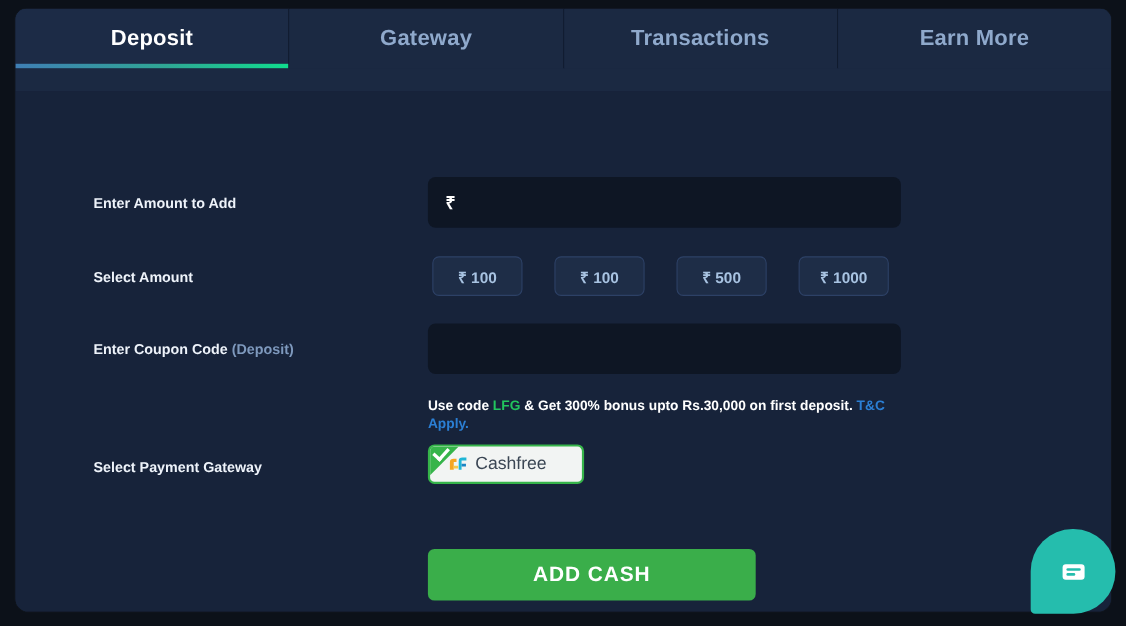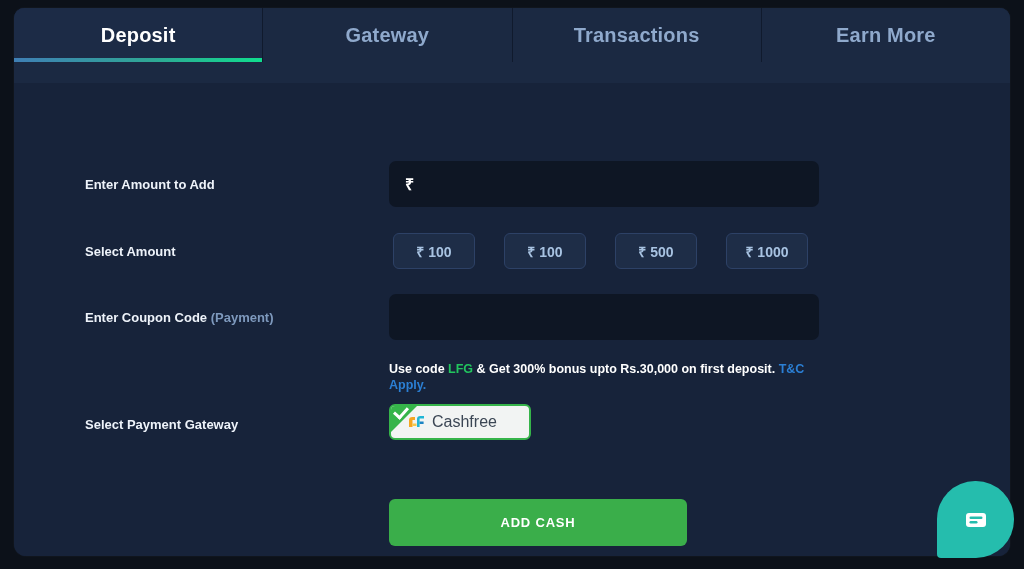--- a/index.html
+++ b/index.html
@@ -230,21 +230,21 @@
   #add-cash-button {
     position: absolute;
     left: 375px;
     top: 416px;
     width: 298px;
     height: 47px;
     background: #3aae4a;
     border: none;
     border-radius: 6px;
     color: #ffffff;
-    font-size: 13px;
+    font-size: 19px;
     font-weight: bold;
     letter-spacing: 0.8px;
     cursor: pointer;
     font-family: "Liberation Sans", sans-serif;
   }
 
   
   #chat-widget {
     position: absolute;
     right: 10px;
@@ -298,21 +298,21 @@
 
       <div class="row-label" style="top:161px">Select Amount</div>
       <div id="amount-chips" style="top:150px">
         <div class="amount-chip">₹ 100</div>
         <div class="amount-chip">₹ 100</div>
         <div class="amount-chip">₹ 500</div>
         <div class="amount-chip">₹ 1000</div>
       </div>
 
       <div class="row-label" style="top:227px">
-        <span>Enter Coupon Code </span><span class="optional">(Payment)</span>
+        <span>Enter Coupon Code </span><span class="optional">(Deposit)</span>
       </div>
       <div class="text-field" style="top:211px">
         <input class="field-value" type="text" value="" style="">
       </div>
 
       <div id="promo-text">
         <span>Use code </span><span class="code">LFG</span><span> &amp; Get 300% bonus upto Rs.30,000 on first deposit. </span><span class="tnc-link">T&amp;C Apply.</span>
       </div>
 
       <div class="row-label" style="top:334px">Select Payment Gateway</div>

